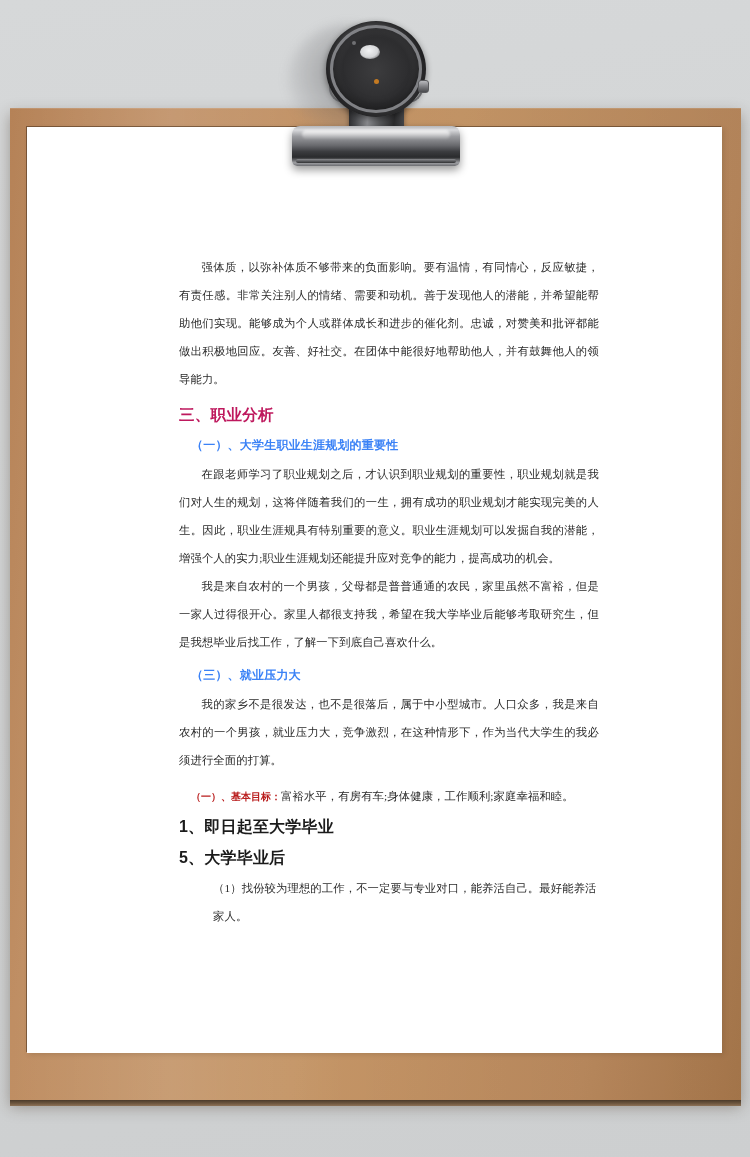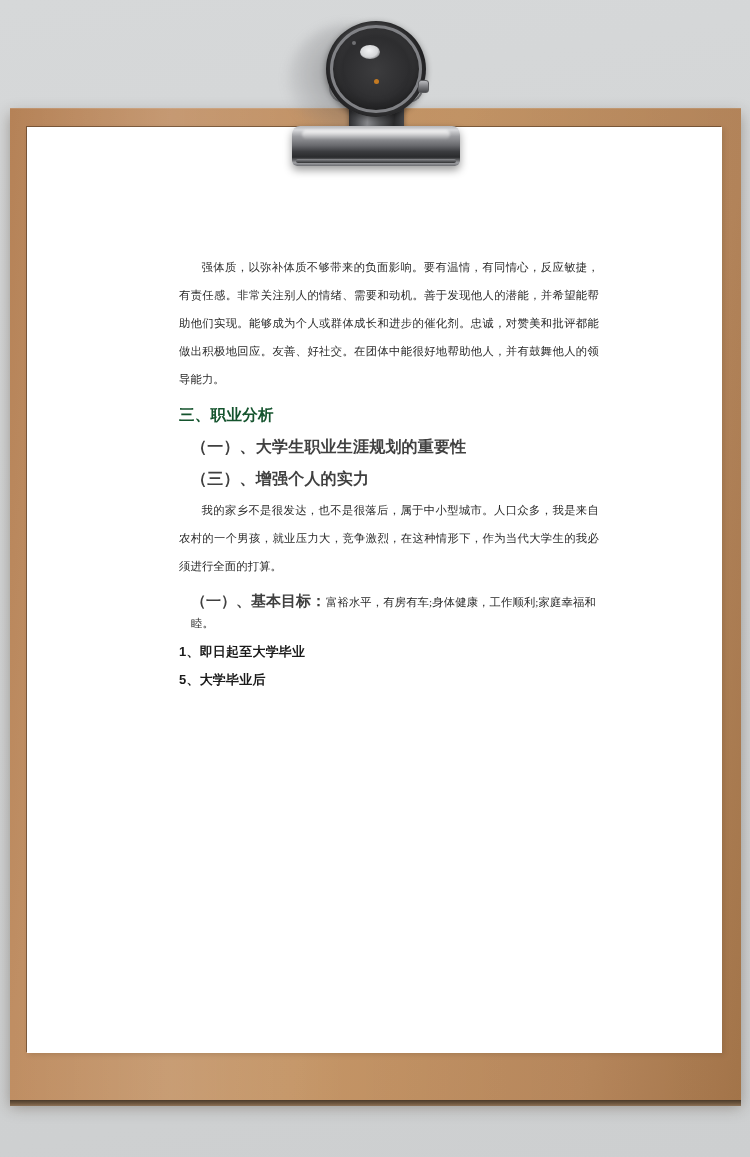--- a/index.html
+++ b/index.html
@@ -66,36 +66,36 @@
     left: 152px;
     top: 126px;
     width: 420px;
   }
 
   
   .h1 {
     font-family: "Liberation Sans", "DejaVu Sans", sans-serif;
     font-weight: bold;
     font-size: 15.5px;
-    color: #14532d;
+    color: #be185d;
     letter-spacing: 0.3px;
     margin: 12px 0 9px 0;
   }
   .h2 {
     font-family: "Liberation Sans", "DejaVu Sans", sans-serif;
     font-weight: bold;
-    font-size: 16px;
-    color: #404040;
+    font-size: 12px;
+    color: #3b82f6;
     letter-spacing: 0.2px;
     margin: 11px 0 6px 12px;
   }
   .h3 {
     font-family: "Liberation Sans", "DejaVu Sans", sans-serif;
     font-weight: bold;
-    font-size: 13px;
+    font-size: 16px;
     color: #1b1b1b;
     letter-spacing: 0.2px;
     margin: 10px 0 5px 0;
   }
   .para {
     font-family: "Liberation Serif", "DejaVu Serif", serif;
     font-size: 11.3px;
     line-height: 28px;
     color: #2a2a2a;
     text-align: justify;
@@ -104,22 +104,22 @@
     letter-spacing: 0.15px;
   }
 
   .goal-line {
     margin: 11px 0 6px 12px;
     line-height: 20px;
   }
   .goal-head {
     font-family: "Liberation Sans", "DejaVu Sans", sans-serif;
     font-weight: bold;
-    font-size: 15px;
-    color: #404040;
+    font-size: 10px;
+    color: #b91c1c;
   }
   .goal-text {
     font-family: "Liberation Serif", "DejaVu Serif", serif;
     font-size: 11.3px;
     color: #2a2a2a;
     letter-spacing: 0.15px;
   }
 
   .item {
     font-family: "Liberation Serif", "DejaVu Serif", serif;
@@ -259,34 +259,37 @@
 
   <div class="paper">
 
     <div class="doc-body">
 
       <p class="para">强体质，以弥补体质不够带来的负面影响。要有温情，有同情心，反应敏捷，有责任感。非常关注别人的情绪、需要和动机。善于发现他人的潜能，并希望能帮助他们实现。能够成为个人或群体成长和进步的催化剂。忠诚，对赞美和批评都能做出积极地回应。友善、好社交。在团体中能很好地帮助他人，并有鼓舞他人的领导能力。</p>
 
       <h1 class="h1">三、职业分析</h1>
 
       <h2 class="h2">（一）、大学生职业生涯规划的重要性</h2>
-
-
-      <h2 class="h2">（三）、增强个人的实力</h2>
+      <p class="para">在跟老师学习了职业规划之后，才认识到职业规划的重要性，职业规划就是我们对人生的规划，这将伴随着我们的一生，拥有成功的职业规划才能实现完美的人生。因此，职业生涯规具有特别重要的意义。职业生涯规划可以发掘自我的潜能，增强个人的实力;职业生涯规划还能提升应对竞争的能力，提高成功的机会。</p>
+
+      <p class="para">我是来自农村的一个男孩，父母都是普普通通的农民，家里虽然不富裕，但是一家人过得很开心。家里人都很支持我，希望在我大学毕业后能够考取研究生，但是我想毕业后找工作，了解一下到底自己喜欢什么。</p>
+
+      <h2 class="h2">（三）、就业压力大</h2>
       <p class="para">我的家乡不是很发达，也不是很落后，属于中小型城市。人口众多，我是来自农村的一个男孩，就业压力大，竞争激烈，在这种情形下，作为当代大学生的我必须进行全面的打算。</p>
 
 
       <div class="goal-line">
         <span class="goal-head">（一）、基本目标：</span><span class="goal-text">富裕水平，有房有车;身体健康，工作顺利;家庭幸福和睦。</span>
       </div>
 
 
       <h3 class="h3">1、即日起至大学毕业</h3>
 
       <h3 class="h3">5、大学毕业后</h3>
+      <div class="item">（1）找份较为理想的工作，不一定要与专业对口，能养活自己。最好能养活家人。</div>
 
     </div>
   </div>
 </div>
 
 <div class="clip-assembly">
   <div class="clip-shadow"></div>
   <div class="clip-arm-l"></div>
   <div class="clip-arm-r"></div>
   <div class="clip-neck"></div>

